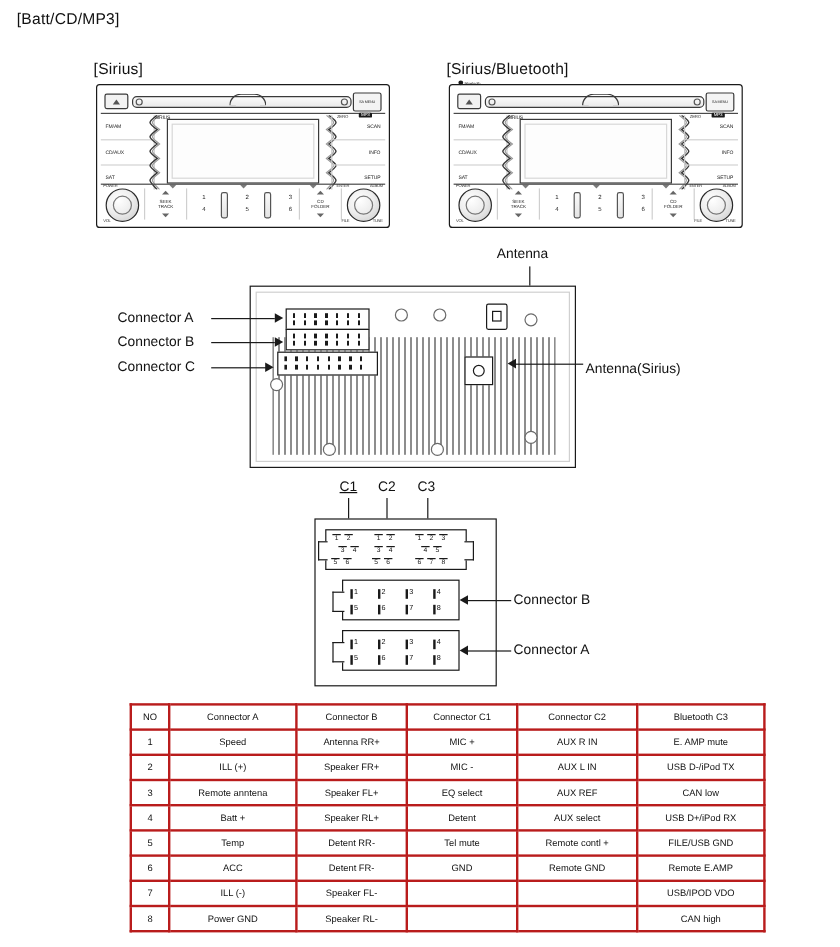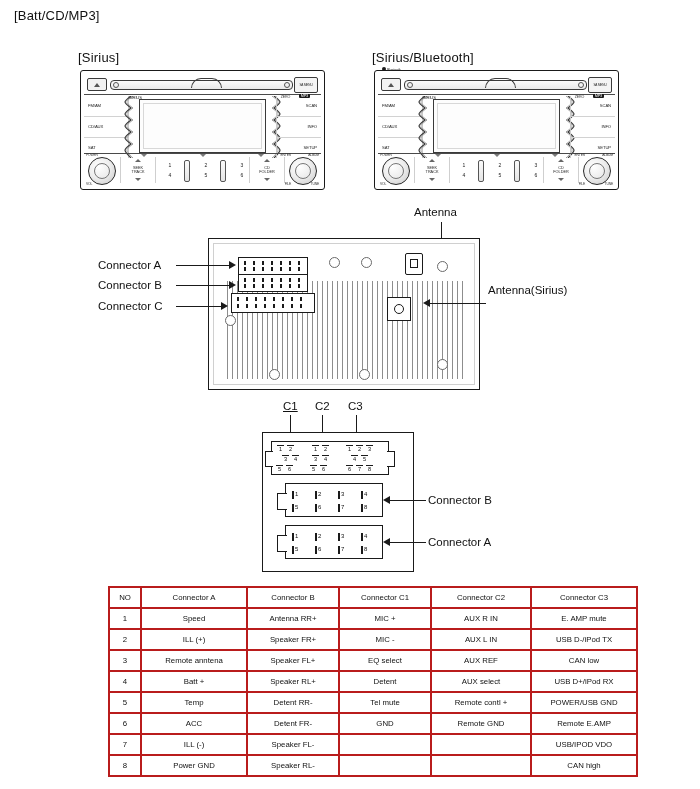--- a/index.html
+++ b/index.html
@@ -627,21 +627,21 @@
 <div class="arrow-r" style="left:229px; top:261px;"></div>
 
 <div class="abs callout" style="left:98px; top:279px;">Connector B</div>
 <div class="abs leader h" style="left:176px; top:285px; width:53px;"></div>
 <div class="arrow-r" style="left:229px; top:281px;"></div>
 
 <div class="abs callout" style="left:98px; top:300px;">Connector C</div>
 <div class="abs leader h" style="left:176px; top:306px; width:46px;"></div>
 <div class="arrow-r" style="left:221px; top:302px;"></div>
 
-<div class="abs callout" style="left:488px; top:284px;">Antenna(Sirius)</div>
+<div class="abs callout" style="left:488px; top:302px;">Antenna(Sirius)</div>
 <div class="abs leader h" style="left:430px; top:303px; width:56px;"></div>
 <div class="arrow-l" style="left:423px; top:299px;"></div>
 
 <div class="abs cgroup-label" style="left:283px; top:400px;text-decoration:underline;">C1</div>
 <div class="abs cgroup-label" style="left:315px; top:400px;">C2</div>
 <div class="abs cgroup-label" style="left:348px; top:400px;">C3</div>
 <div class="abs leader v" style="left:290px; top:415px; height:25px;"></div>
 <div class="arrow-d" style="left:286px; top:439px;"></div>
 <div class="abs leader v" style="left:322px; top:415px; height:25px;"></div>
 <div class="arrow-d" style="left:318px; top:439px;"></div>
@@ -712,21 +712,21 @@
 <div class="arrow-l" style="left:383px; top:538px;"></div>
 
 <table class="abs" id="pinout-table">
   <thead>
     <tr>
       <th class="col-no">NO</th>
       <th class="col-a">Connector A</th>
       <th class="col-b">Connector B</th>
       <th class="col-c1">Connector C1</th>
       <th class="col-c2">Connector C2</th>
-      <th class="col-c3">Connector C3</th>
+      <th class="col-c3">Bluetooth C3</th>
     </tr>
   </thead>
   <tbody>
     <tr>
       <td class="col-no">1</td>
       <td class="col-a">Speed</td>
       <td class="col-b">Antenna RR+</td>
       <td class="col-c1">MIC +</td>
       <td class="col-c2">AUX R IN</td>
       <td class="col-c3">E. AMP mute</td>
@@ -754,21 +754,21 @@
       <td class="col-c1">Detent</td>
       <td class="col-c2">AUX select</td>
       <td class="col-c3">USB D+/iPod RX</td>
     </tr>
     <tr>
       <td class="col-no">5</td>
       <td class="col-a">Temp</td>
       <td class="col-b">Detent RR-</td>
       <td class="col-c1">Tel mute</td>
       <td class="col-c2">Remote contl +</td>
-      <td class="col-c3">POWER/USB GND</td>
+      <td class="col-c3">FILE/USB GND</td>
     </tr>
     <tr>
       <td class="col-no">6</td>
       <td class="col-a">ACC</td>
       <td class="col-b">Detent FR-</td>
       <td class="col-c1">GND</td>
       <td class="col-c2">Remote GND</td>
       <td class="col-c3">Remote E.AMP</td>
     </tr>
     <tr>

